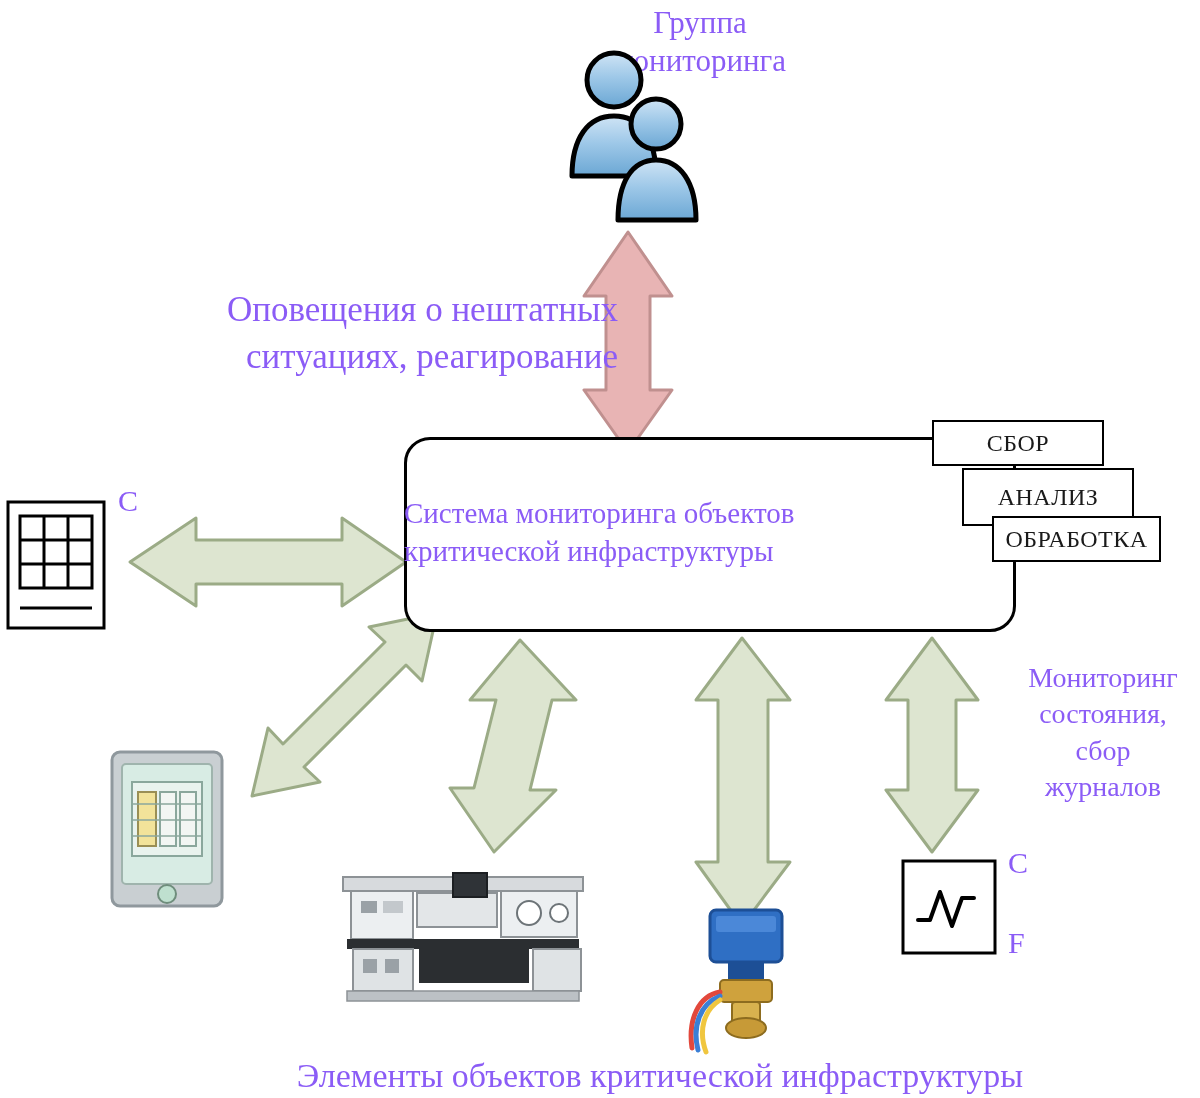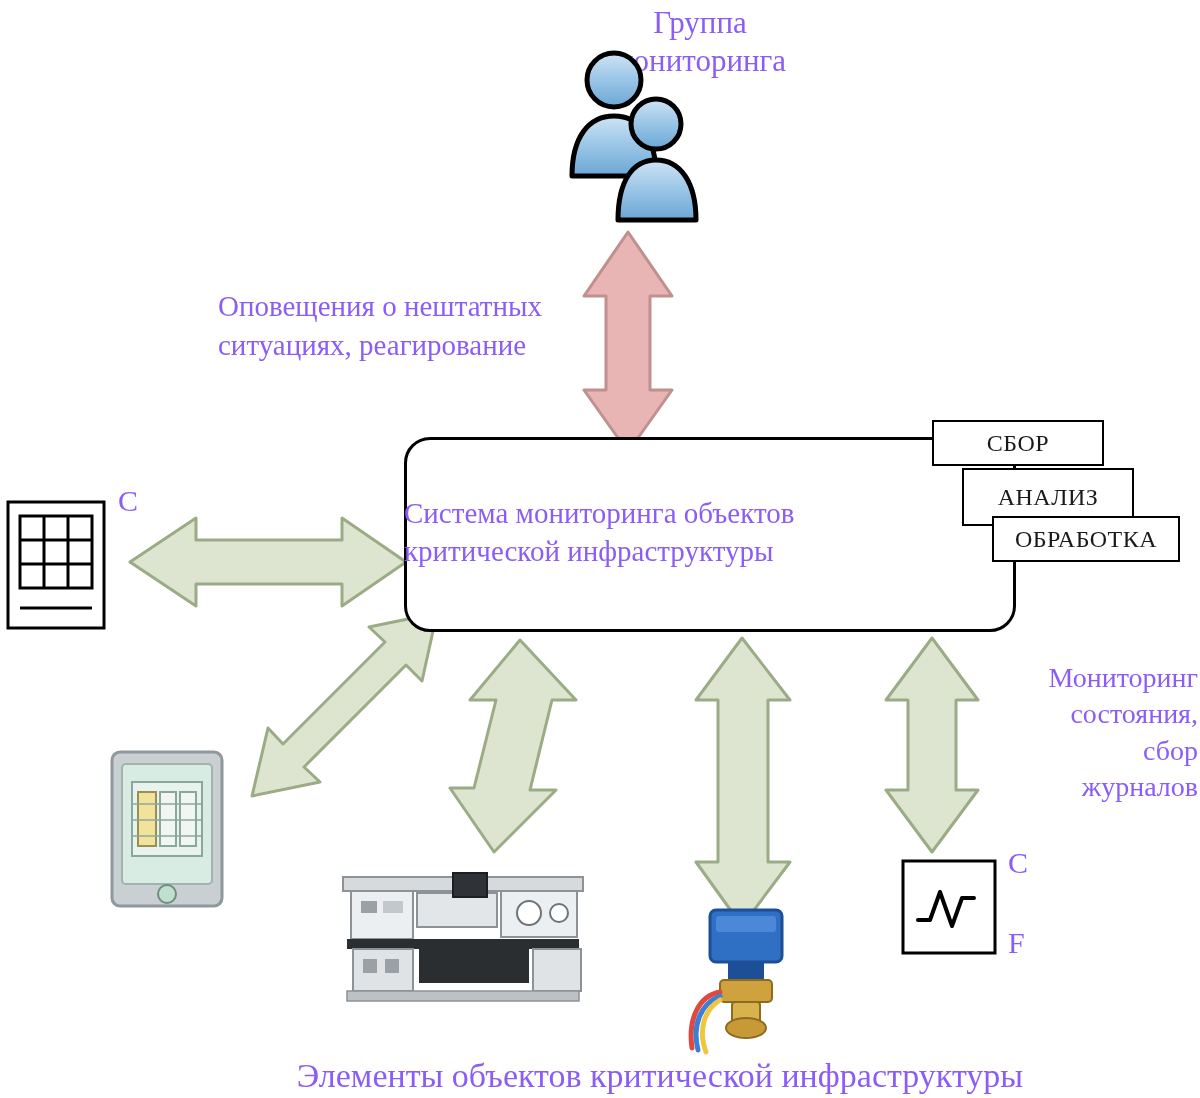--- a/index.html
+++ b/index.html
@@ -85,39 +85,39 @@
   }
   #stack-box-analiz {
     left: 962px;
     top: 468px;
     width: 172px;
     height: 58px;
   }
   #stack-box-obrabotka {
     left: 992px;
     top: 516px;
-    width: 188px;
+    width: 169px;
     height: 46px;
   }
 
   
   #label-alerts {
     top: 287px;
     left: 218px;
     width: 400px;
-    font-size: 29px;
-    text-align: left;
+    font-size: 35px;
+    text-align: right;
     line-height: 1.33;
   }
   #label-monitoring-state {
     top: 660px;
     left: 1008px;
     width: 190px;
     font-size: 28px;
-    text-align: right;
+    text-align: center;
     line-height: 1.3;
   }
   #label-bottom-elements {
     top: 1055px;
     left: 660px;
     width: 760px;
     font-size: 34px;
     text-align: center;
     transform: translateX(-50%);
   }

